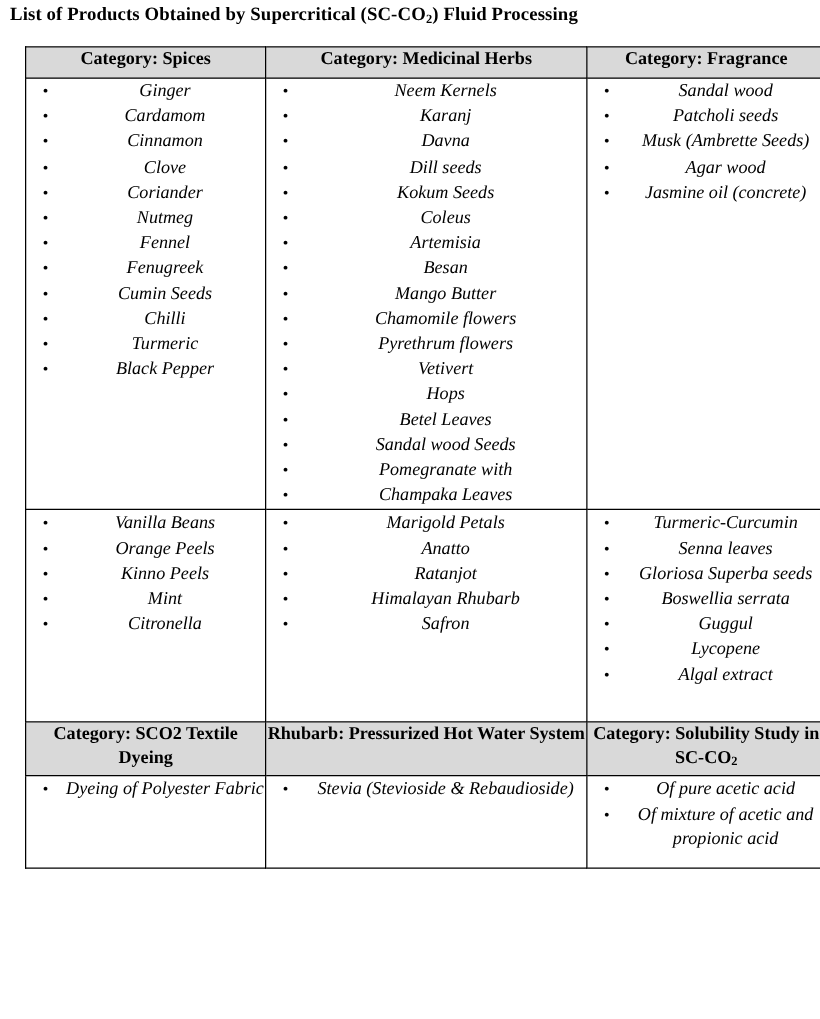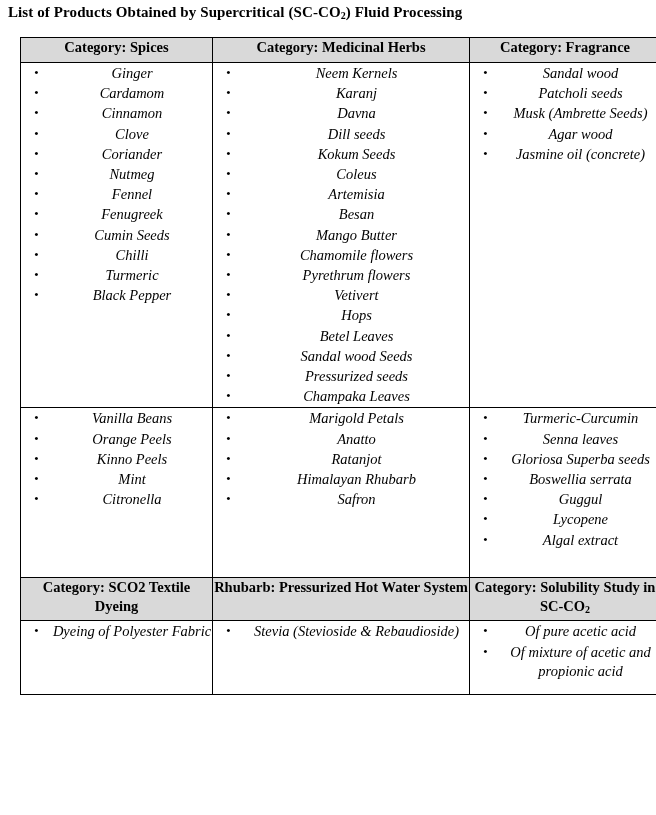--- a/index.html
+++ b/index.html
@@ -154,21 +154,21 @@
             <li>Coleus</li>
             <li>Artemisia</li>
             <li>Besan</li>
             <li>Mango Butter</li>
             <li>Chamomile flowers</li>
             <li>Pyrethrum flowers</li>
             <li>Vetivert</li>
             <li>Hops</li>
             <li>Betel Leaves</li>
             <li>Sandal wood Seeds</li>
-            <li>Pressurized seeds</li>
+            <li>Pomegranate with</li>
             <li>Champaka Leaves</li>
           </ul>
         </td>
         <td class="items">
           <ul class="item-list">
             <li>Sandal wood</li>
             <li>Patcholi seeds</li>
             <li>Musk (Ambrette Seeds)</li>
             <li>Agar wood</li>
             <li>Jasmine oil (concrete)</li>

